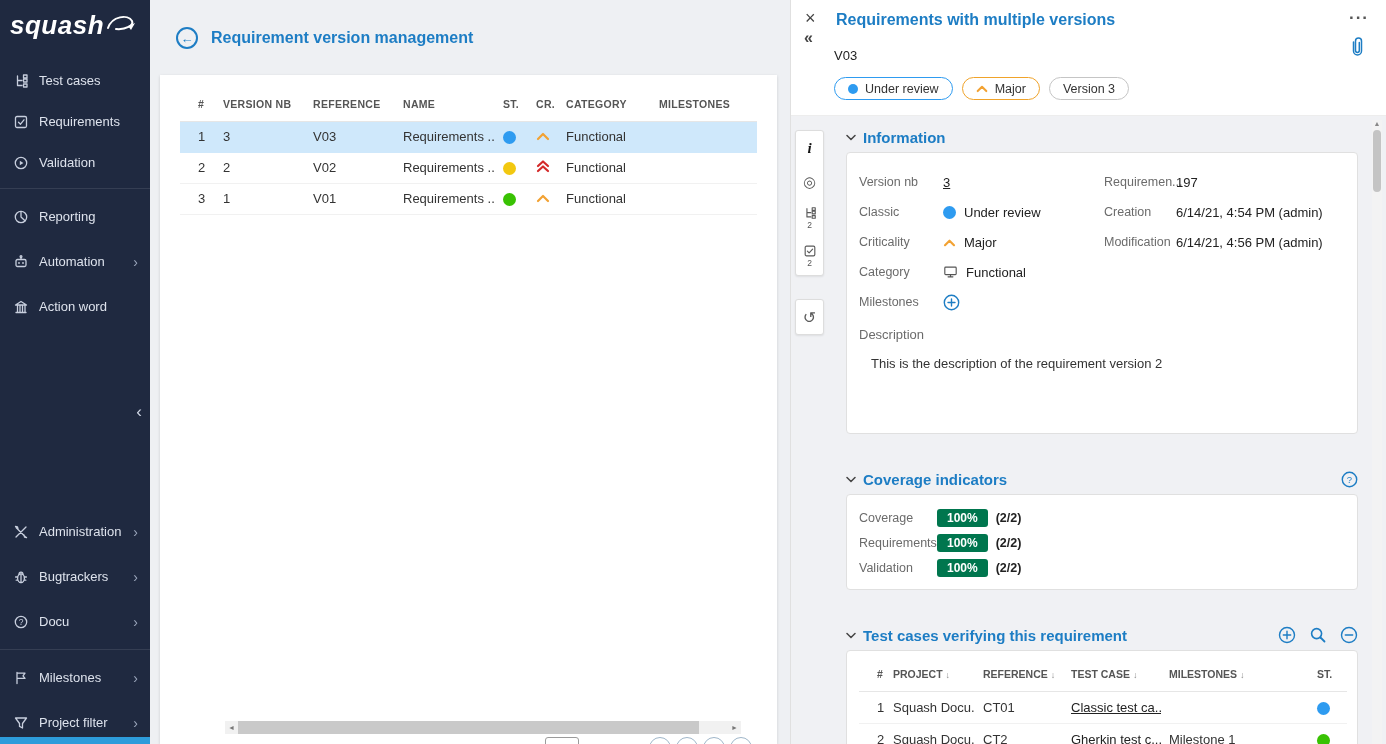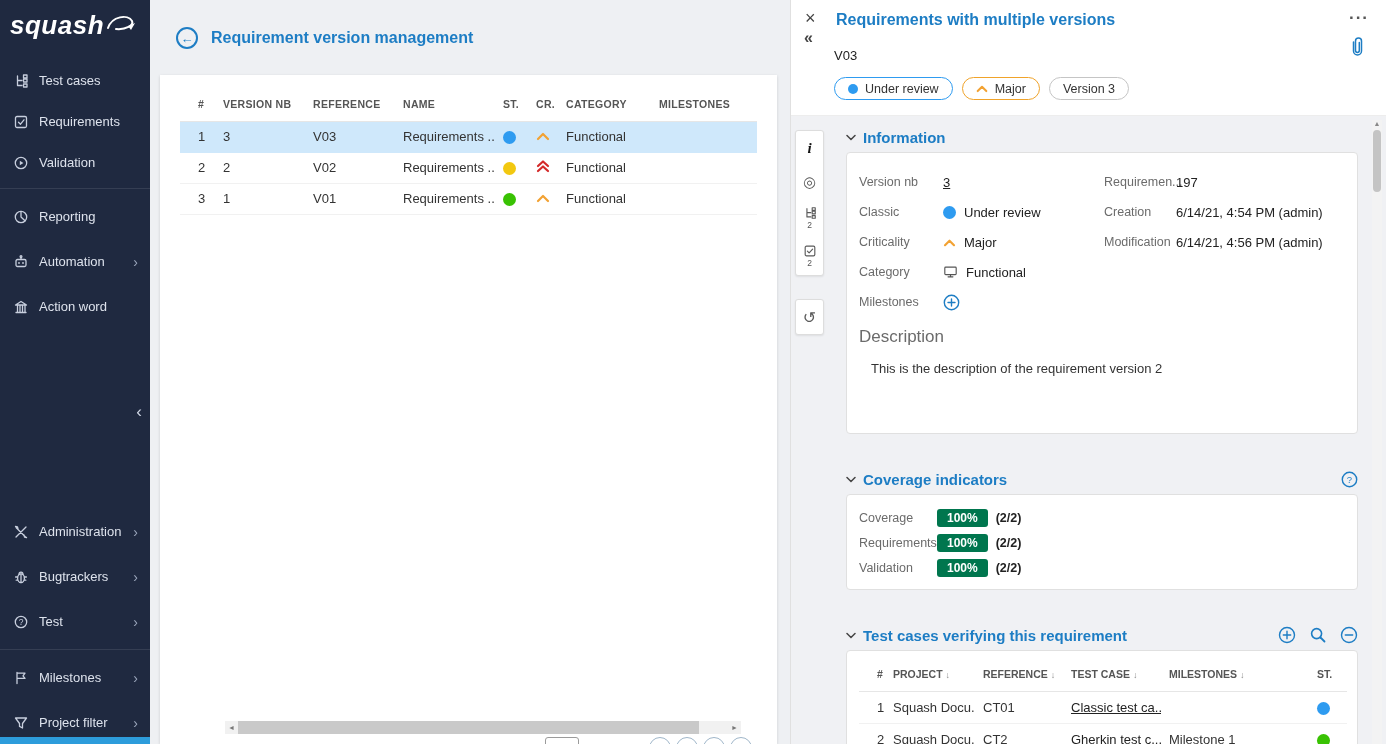--- a/index.html
+++ b/index.html
@@ -76,21 +76,21 @@
 .info-card { height:282px; padding:14px 12px; margin-bottom:34px; }
 .fields { display:flex; }
 .fcol-left { width:245px; }
 .fcol-right { flex:1; }
 .frow { display:flex; align-items:center; height:30px; font-size:13px; }
 .flabel { color:#6b6b6b; font-size:12.5px; }
 .fcol-left .flabel { width:84px; flex:0 0 84px; }
 .fcol-right .flabel { width:72px; flex:0 0 72px; }
 .fval { color:#222; display:flex; align-items:center; gap:8px; }
 .link-val { text-decoration:underline; cursor:pointer; }
-.desc-label { color:#6b6b6b; font-size:17px; margin-top:10px; }
+.desc-label { color:#6b6b6b; font-size:13px; margin-top:10px; }
 .desc-text { color:#333; font-size:13px; margin:14px 0 0 12px; }
 
 .cov-card { height:96px; padding:10px 12px; margin-bottom:34px; }
 .cov-row { display:flex; align-items:center; height:25px; }
 .cov-label { width:78px; flex:0 0 78px; color:#6b6b6b; font-size:12.5px; }
 .cov-badge { background:#00764e; color:#fff; font-size:12px; font-weight:700; padding:2px 10px; border-radius:3px; margin-right:8px; }
 .cov-ratio { font-size:12.5px; font-weight:700; color:#222; }
 
 .tc-card { height:200px; padding:6px 12px 0 12px; overflow:hidden; }
 table.tc { border-collapse:collapse; width:488px; table-layout:fixed; font-size:13px; color:#333; }
@@ -201,21 +201,21 @@
         <span>Bugtrackers</span>
         <span class="chev">›</span>
       </div>
       <div class="nav-item tall">
         <span class="ic">
             <svg class="lineicon" width="16" height="16" viewBox="0 0 16 16">
               <circle cx="8" cy="8" r="5.7"></circle>
               <text x="8" y="11" font-size="8.5" text-anchor="middle" fill="currentColor" stroke="none" font-family="Liberation Sans, sans-serif">?</text>
             </svg>
           </span>
-        <span>Test</span>
+        <span>Docu</span>
         <span class="chev">›</span>
       </div>
       <div class="sep"></div>
       <div class="nav-item tall">
         <span class="ic">
             <svg class="lineicon" width="16" height="16" viewBox="0 0 16 16">
               <path d="M4 2.5v11M4 3.2h8l-2 2.6 2 2.6H4"></path>
             </svg>
           </span>
         <span>Milestones</span>

